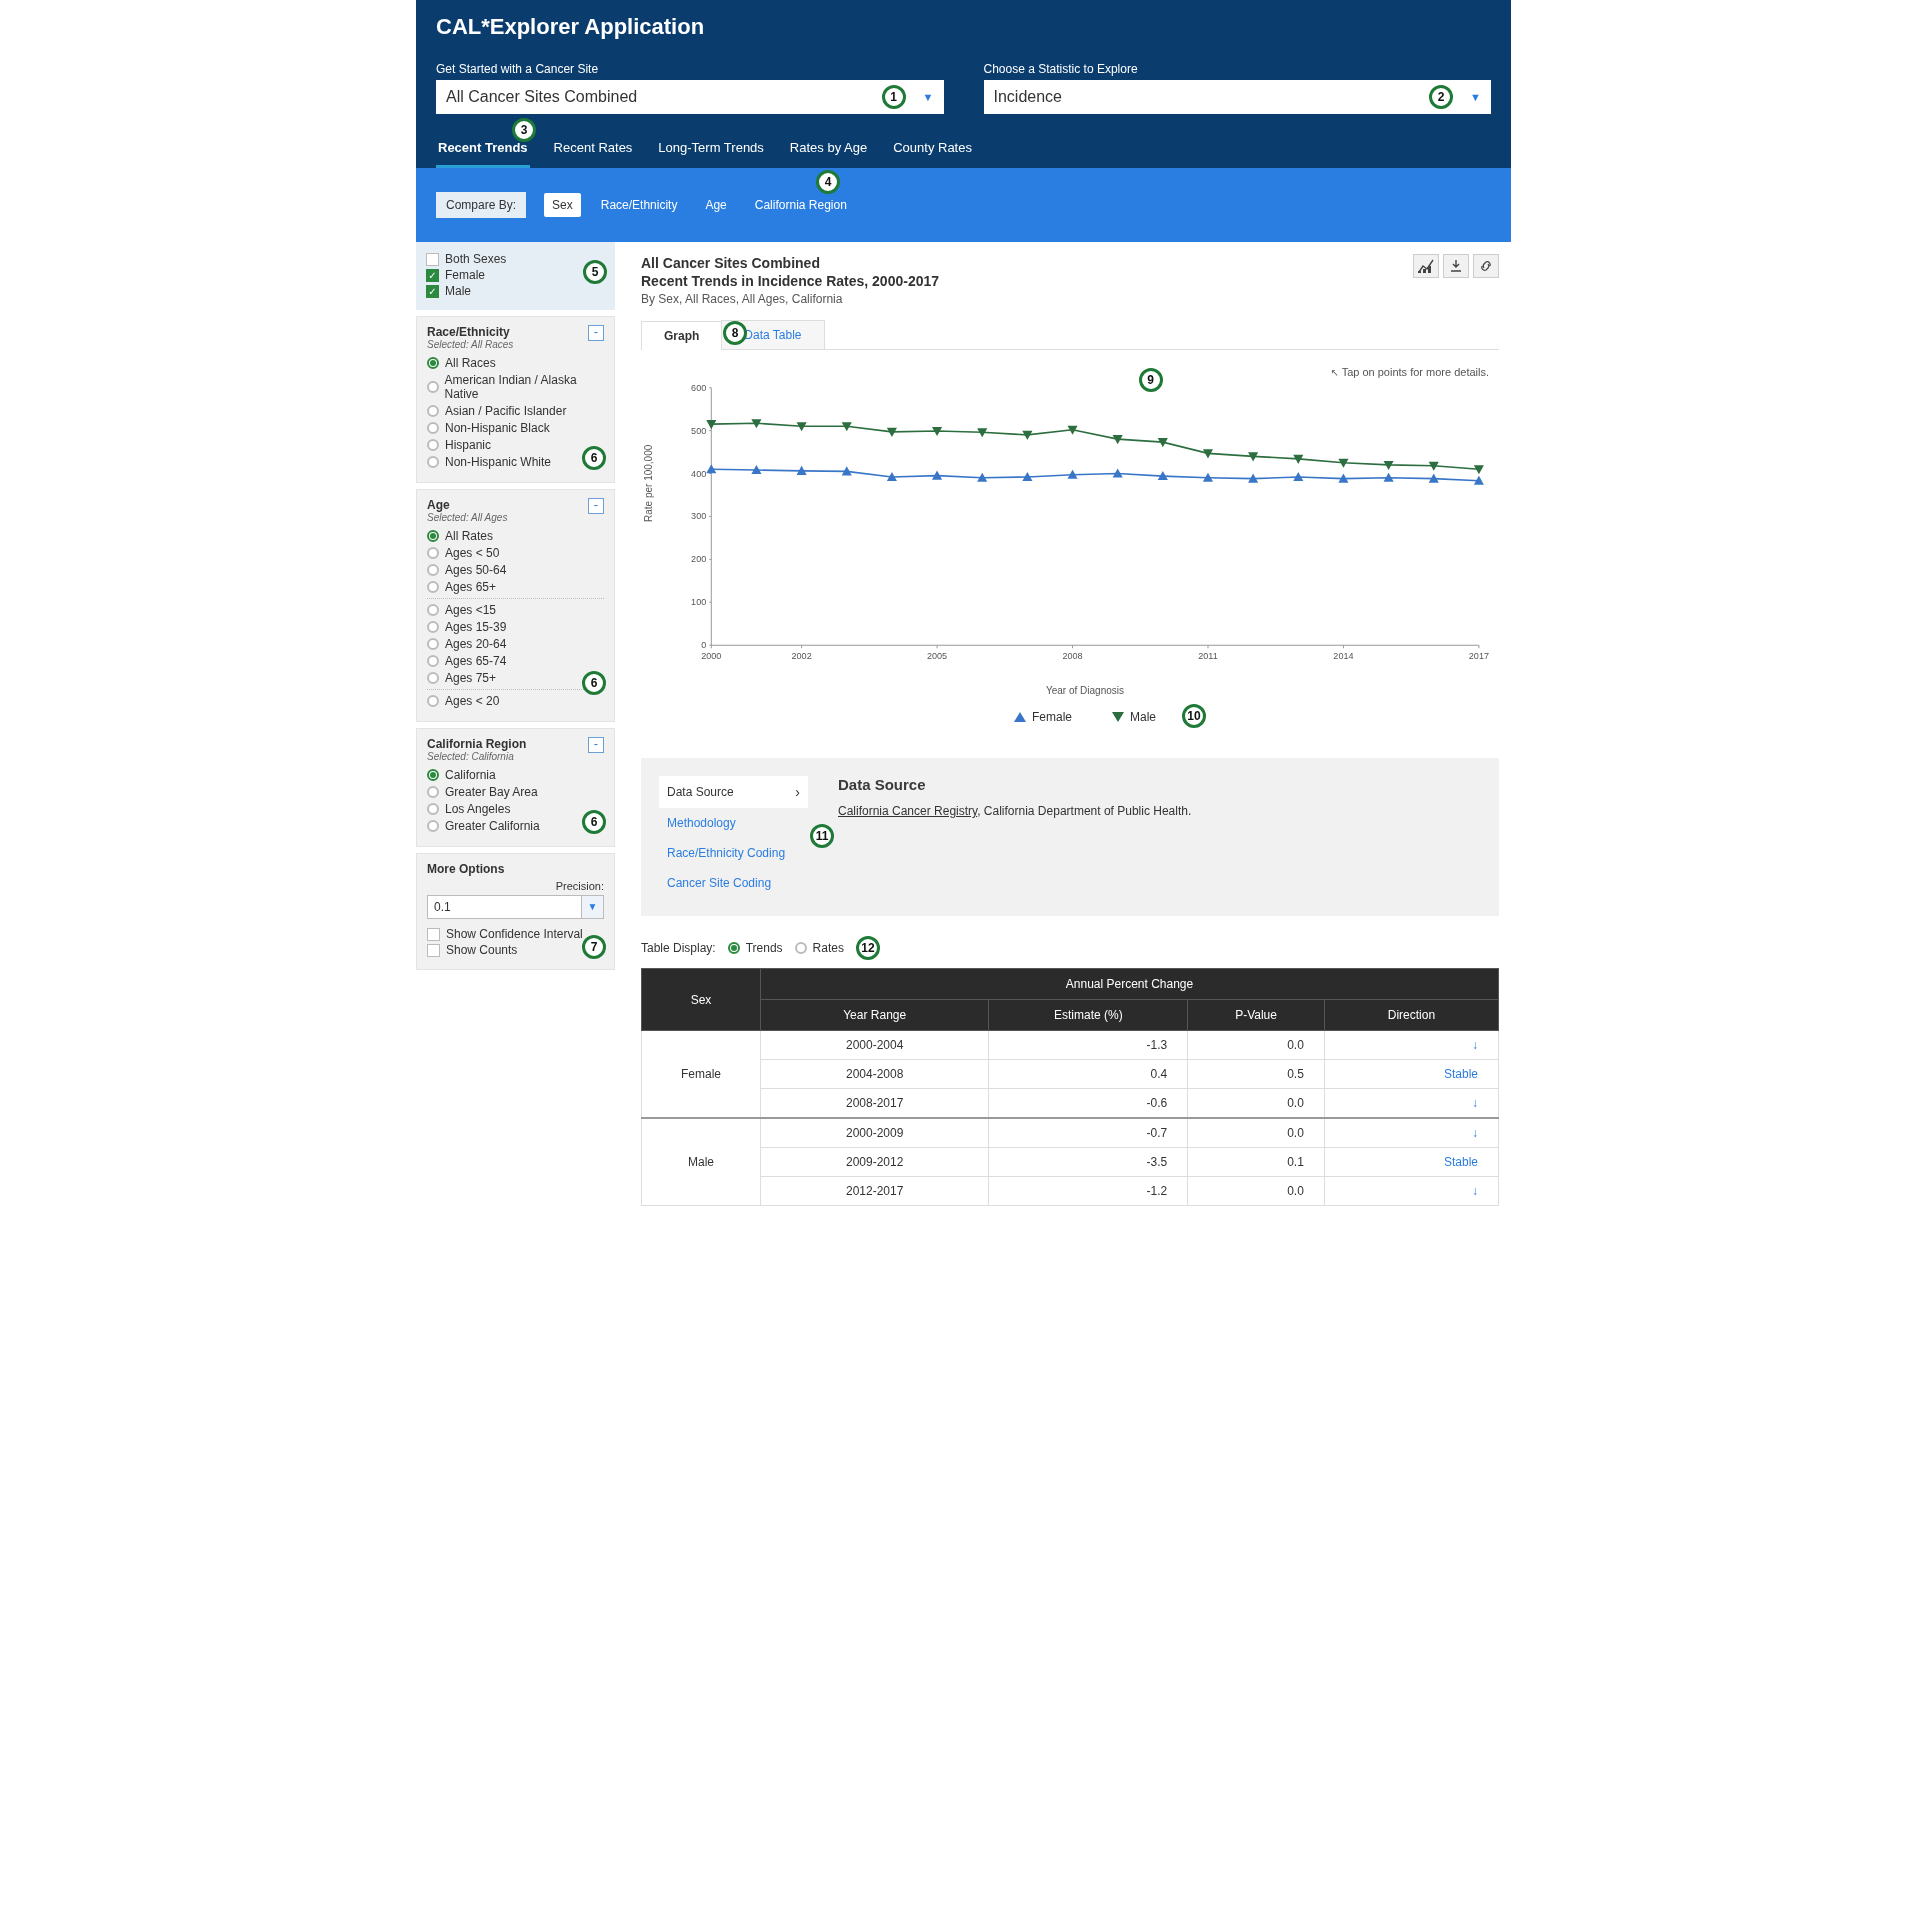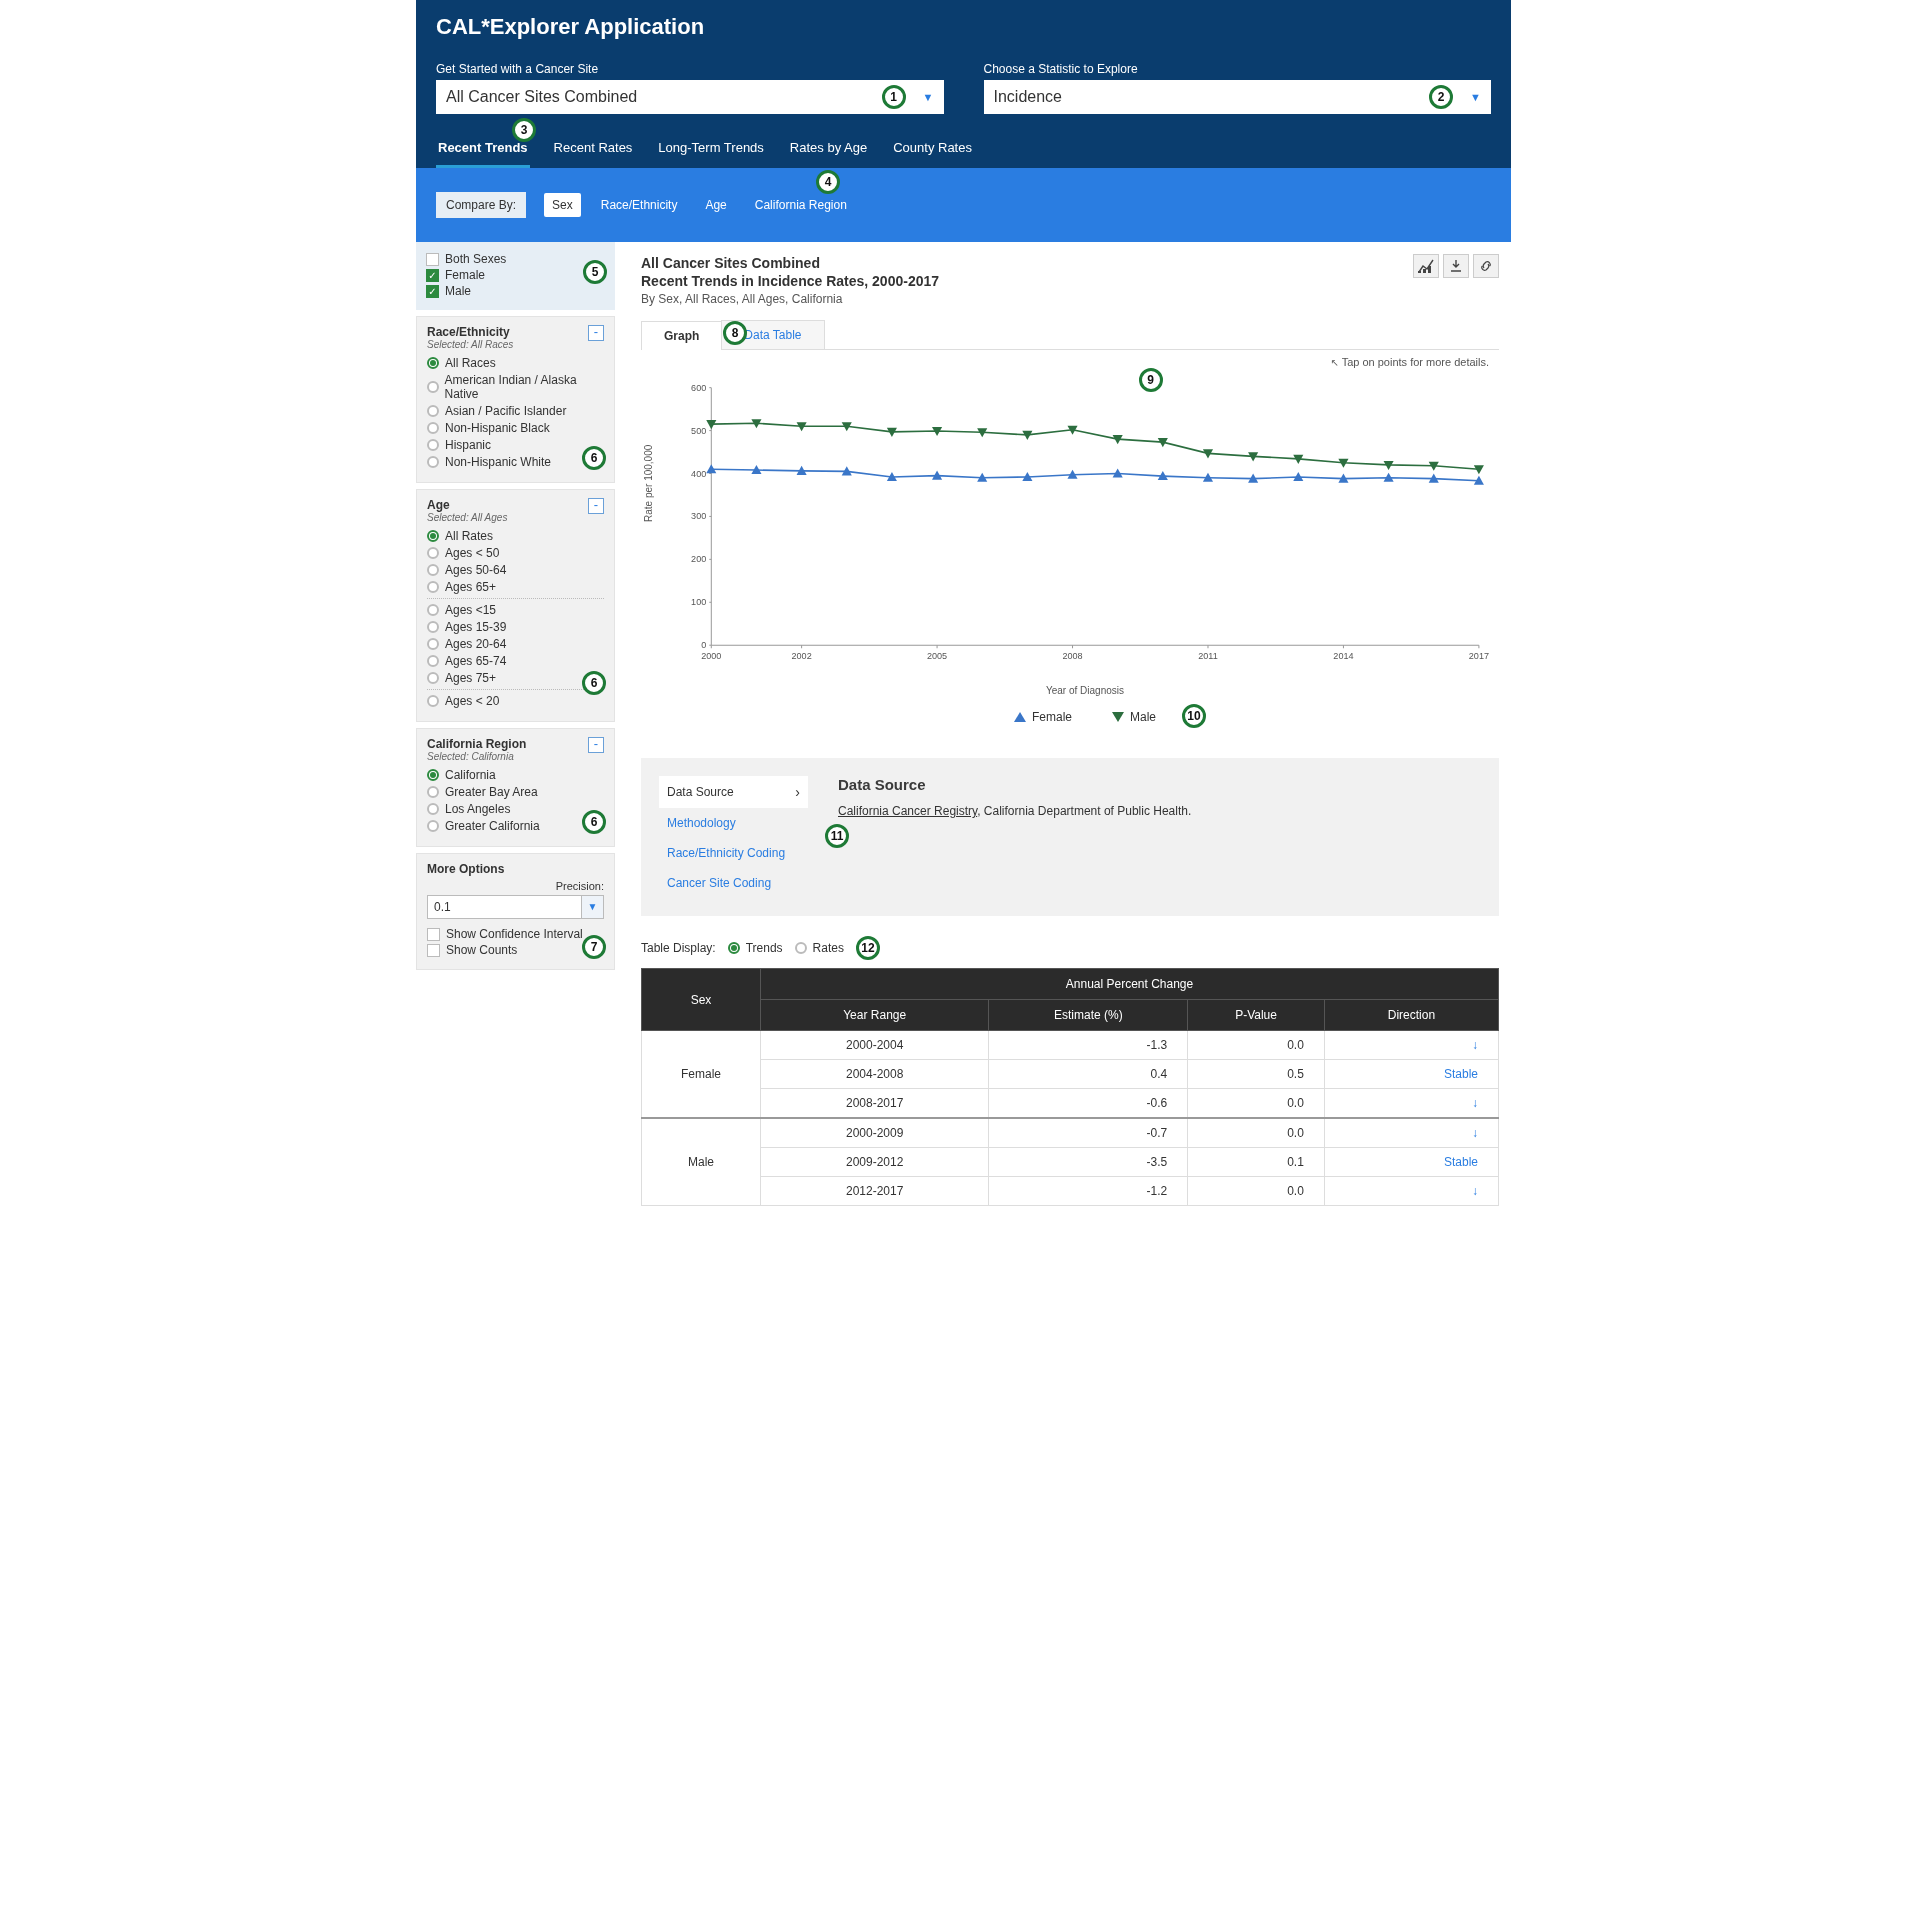--- a/index.html
+++ b/index.html
@@ -53,21 +53,21 @@
 .title-row h2 { font-size: 14px; line-height: 1.3; }
 .title-row .sub { font-size: 12px; color: #555; margin-top: 2px; }
 .icon-btns { display: flex; gap: 4px; }
 .ib { width: 26px; height: 24px; background: #f1f1f1; border: 1px solid #ccc; display: flex; align-items: center; justify-content: center; font-size: 13px; cursor: pointer; color: #555; }
 
 .view-tabs { margin-top: 14px; border-bottom: 1px solid #ddd; display: flex; position: relative; }
 .view-tabs .vt { padding: 7px 22px; font-size: 12px; border: 1px solid #ddd; border-bottom: none; background: #f6f6f6; color: #2a7de1; cursor: pointer; margin-right: -1px; }
 .view-tabs .vt.active { background: #fff; color: #333; font-weight: bold; position: relative; top: 1px; }
 
 .chart-area { position: relative; padding: 20px 10px 10px 40px; }
-.tap-hint { position: absolute; right: 10px; top: 6px; font-size: 11px; color: #555; }
+.tap-hint { position: absolute; right: 10px; top: 16px; font-size: 11px; color: #555; }
 .chart-svg { width: 100%; height: 308px; }
 .axis-label-y { position: absolute; left: 2px; top: 50%; transform: rotate(-90deg) translateX(20px); transform-origin: left top; font-size: 10px; color: #555; }
 .axis-label-x { text-align: center; font-size: 10px; color: #555; margin-top: 4px; }
 .legend { display: flex; justify-content: center; gap: 40px; margin-top: 14px; font-size: 12px; position: relative; }
 .legend .item { display: flex; align-items: center; gap: 6px; }
 .tri-up { width: 0; height: 0; border-left: 6px solid transparent; border-right: 6px solid transparent; border-bottom: 10px solid #3a76c8; }
 .tri-dn { width: 0; height: 0; border-left: 6px solid transparent; border-right: 6px solid transparent; border-top: 10px solid #2c6e3f; }
 
 .info-box { background: #f1f1f1; margin-top: 24px; padding: 18px; display: flex; gap: 30px; position: relative; }
 .info-nav { width: 149px; }
@@ -435,21 +435,21 @@
             <div class="ni">Methodology</div>
             <div class="ni">Race/Ethnicity Coding</div>
             <div class="ni">Cancer Site Coding</div>
           </div>
         <div class="info-body">
           <h3>Data Source</h3>
           <div>
             <a href="#">California Cancer Registry</a><span>, California Department of Public Health.</span>
           </div>
         </div>
-        <div class="badge" style="left:184px;top:66px;">11</div>
+        <div class="badge" style="left:169px;top:66px;">11</div>
       </div>
 
       <div class="table-sec">
         <div class="table-disp">
           <span>Table Display:</span>
           <span class="radio-row">
               <span class="radio on"></span>
               <span>Trends</span>
             </span>
           <span class="radio-row">

